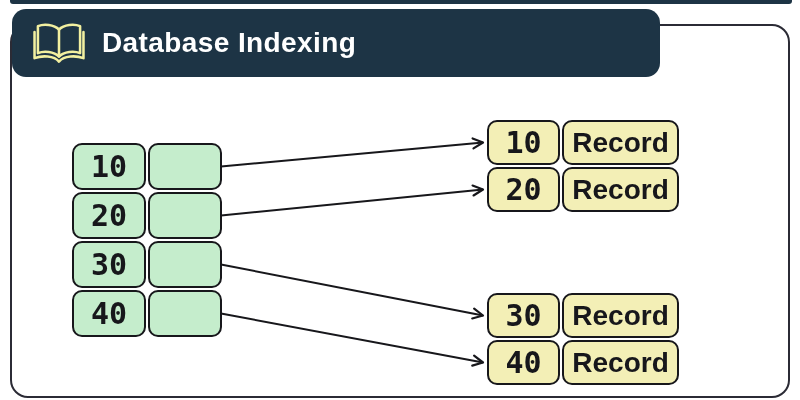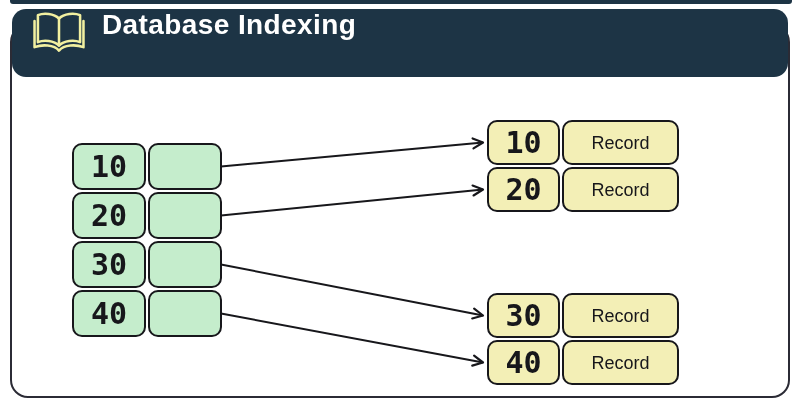--- a/index.html
+++ b/index.html
@@ -15,23 +15,23 @@
   html,body{margin:0;padding:0;background:#ffffff;}
   #stage{
     position:relative;width:800px;height:400px;background:#ffffff;overflow:hidden;
     font-family:"Liberation Sans",sans-serif;
   }
   .top-strip{
     position:absolute;left:10px;top:0;width:782px;height:4px;
     background:var(--header_bg);border-radius:0 0 3px 3px;z-index:5;
   }
   .header{
-    position:absolute;left:12px;top:9px;width:776px;height:68px;
+    position:absolute;left:12px;top:9px;width:648px;height:68px;
     background:var(--header_bg);border-radius:14px;
-    display:flex;align-items:flex-start;gap:16px;padding-left:20px;box-sizing:border-box;
+    display:flex;align-items:center;gap:16px;padding-left:20px;box-sizing:border-box;
     z-index:4;
   }
   .book-icon svg{width:54px;height:46px;display:block;}
   .title{
     color:var(--title_color);font-size:28px;font-weight:600;letter-spacing:.4px;
   }
   .panel{
     position:absolute;left:10px;top:24px;width:780px;height:374px;box-sizing:border-box;
     border:2px solid var(--panel_border);border-radius:18px;background:#ffffff;z-index:1;
   }
@@ -39,21 +39,21 @@
     position:absolute;box-sizing:border-box;z-index:3;
     border:2.5px solid var(--cell_stroke);border-radius:10px;
     display:flex;align-items:center;justify-content:center;
   }
   .green{background:var(--index_cell_fill);}
   .yellow{background:var(--record_cell_fill);}
   .num{
     font-family:"DejaVu Sans Mono",monospace;font-size:30px;font-weight:600;
     color:var(--cell_stroke);line-height:1;
   }
-  .rec-text{font-size:18px;font-weight:400;color:var(--cell_stroke);line-height:1;}
+  .rec-text{font-size:28px;font-weight:700;color:var(--cell_stroke);line-height:1;}
   
   .idx-key{left:72px;width:74px;height:47px;}
   .idx-ptr{left:148px;width:74px;height:47px;}
   .irow0{top:143px}.irow1{top:192px}.irow2{top:241px}.irow3{top:290px}
   
   .rec-key{left:487px;width:73px;height:45px;}
   .rec-label{left:562px;width:117px;height:45px;}
   .rrow0{top:120px}.rrow1{top:167px}.rrow2{top:293px}.rrow3{top:340px}
   #arrows{position:absolute;left:0;top:0;width:800px;height:400px;z-index:4;pointer-events:none;}
 </style>

